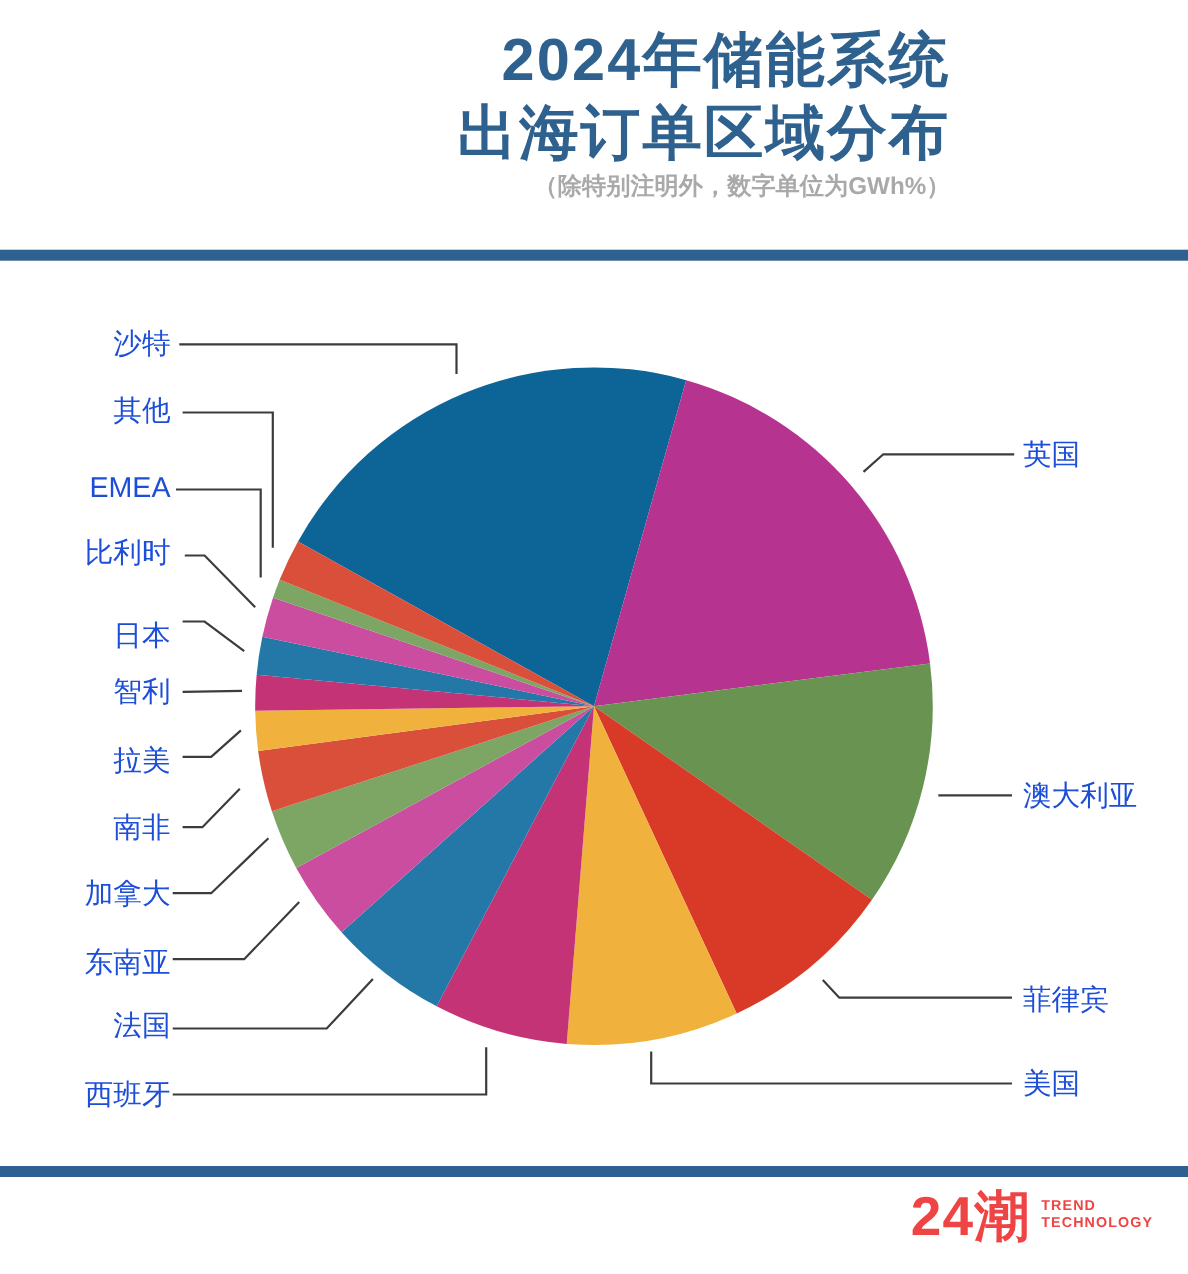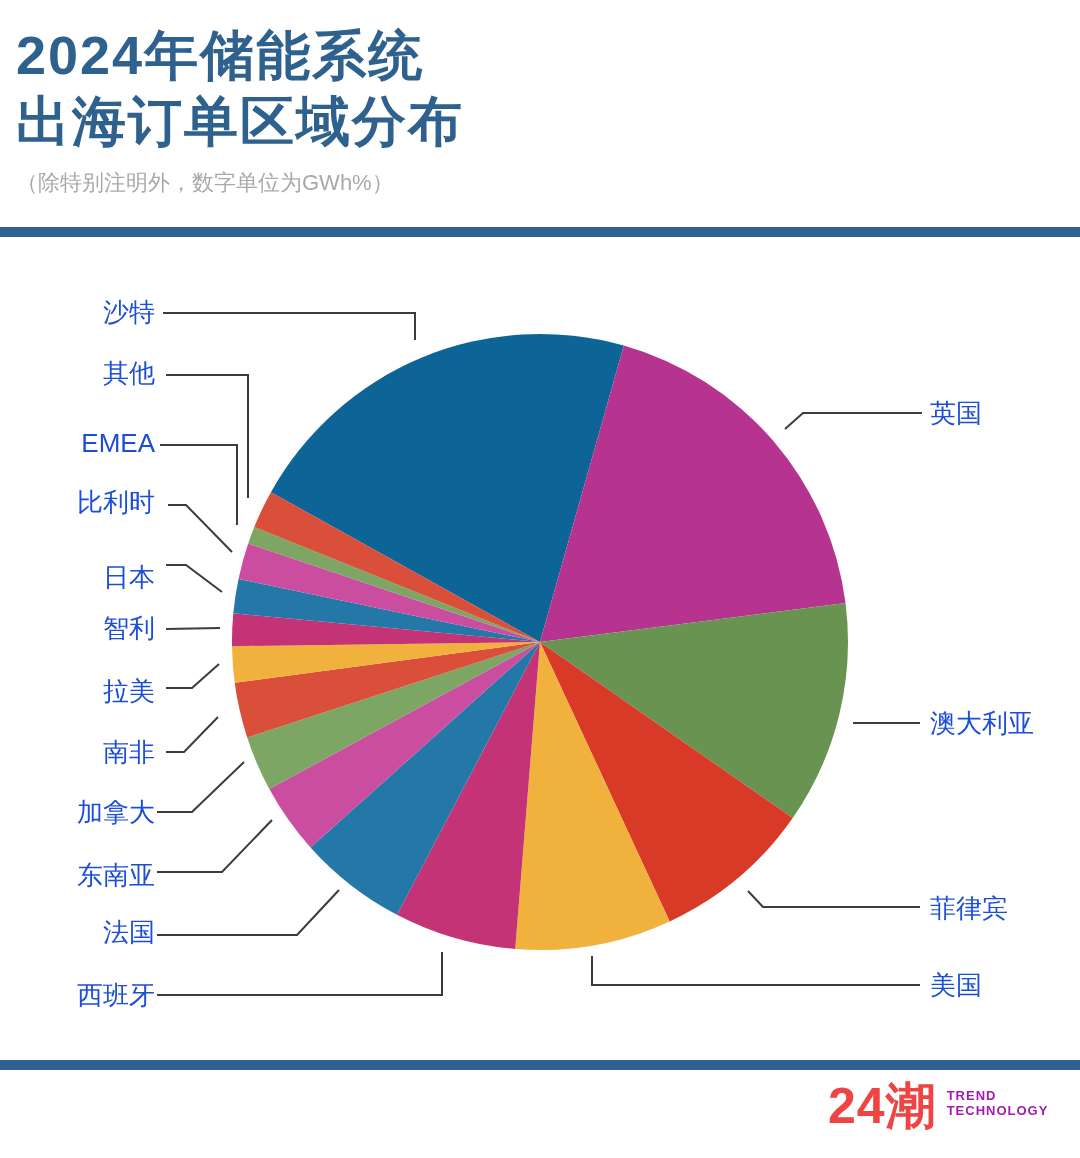--- a/index.html
+++ b/index.html
@@ -1,33 +1,33 @@
 <!DOCTYPE html>
 <html><head>
 <meta charset="utf-8">
 <style>
   html,body{margin:0;padding:0;background:#fff;}
   .page{position:relative;width:1080px;height:1158px;background:#ffffff;overflow:hidden;
         font-family:"Liberation Sans","DejaVu Sans",sans-serif;}
   
-  .header{position:absolute;top:22px;left:16px;width:860px;text-align:left;}
+  .header{position:absolute;top:22px;left:4px;width:860px;text-align:right;}
   .title-line{font-size:54px;line-height:66px;font-weight:900;color:#2f618e;letter-spacing:2px;}
-  .subtitle{margin-top:14px;font-size:22px;color:#a9a9a9;font-weight:400;}
+  .subtitle{margin-top:0;font-size:22px;color:#a9a9a9;font-weight:700;}
   .bar{position:absolute;left:0;width:1080px;height:10px;background:#2e6191;}
   .bar.top{top:227px;}
   .bar.bottom{top:1060px;}
   
   .chart-svg{position:absolute;top:240px;left:0;}
   .lbl{position:absolute;font-size:26px;line-height:34px;color:#1d4ed8;font-weight:500;white-space:nowrap;}
   .lbl.left{right:925px;text-align:right;}
   .lbl.right{left:930px;text-align:left;}
   
   .logo{position:absolute;top:1078px;left:828px;display:flex;align-items:flex-start;}
   .logo-mark{font-size:50px;line-height:56px;font-weight:900;color:#ef4444;letter-spacing:1px;}
-  .logo-words{margin-left:10px;margin-top:10px;color:#a21caf;font-weight:700;
+  .logo-words{margin-left:10px;margin-top:10px;color:#ef4444;font-weight:700;
               font-size:13px;line-height:15px;letter-spacing:1px;}
   polyline{fill:none;stroke:#3c3c3c;stroke-width:2;}
 </style>
 </head>
 <body>
 
 <div class="page">
 
   <div class="header">
     <div class="title-line">2024年储能系统</div>

